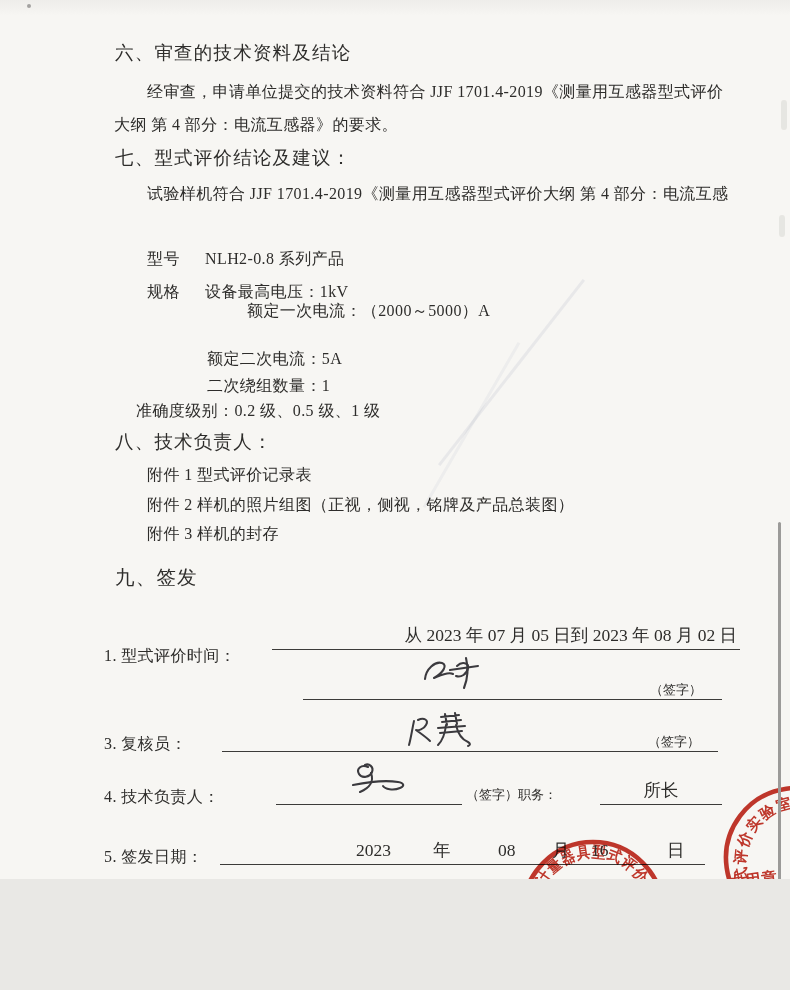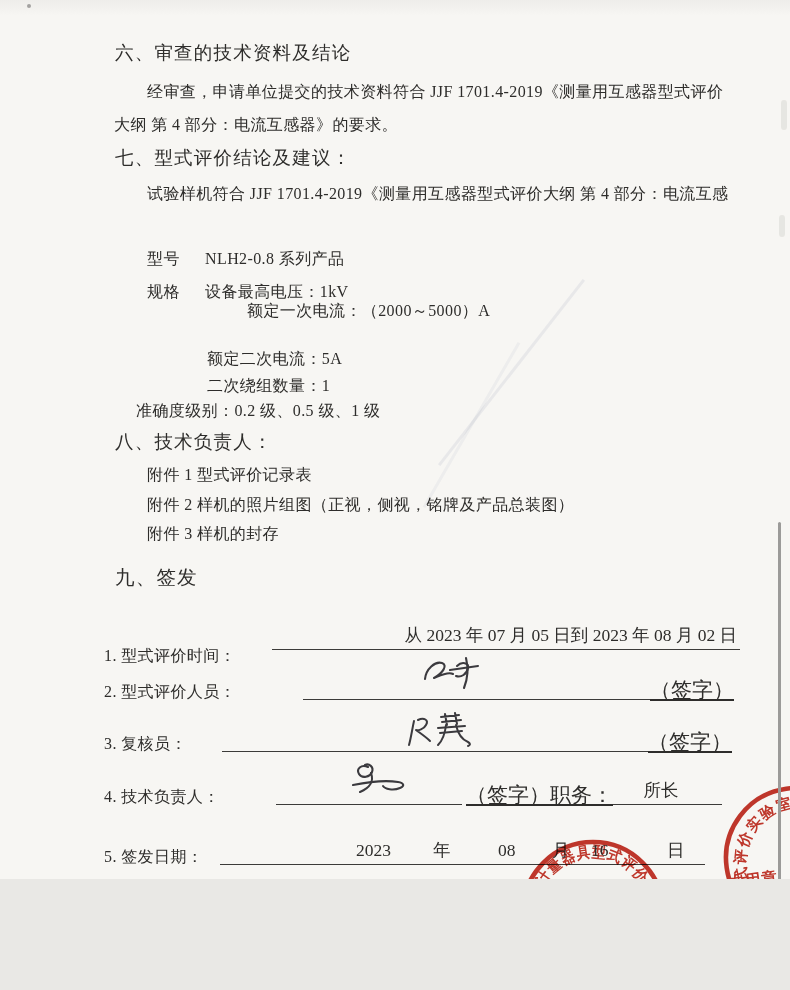--- a/index.html
+++ b/index.html
@@ -9,21 +9,21 @@
       linear-gradient(180deg, #eeedea 0px, #f7f6f3 16px 960px, #f2f1ee 990px),
       #f7f6f3;
     font-family:"Liberation Serif","DejaVu Serif",serif;
     color:#2e2d2b;
   }
   .ln{position:absolute; white-space:nowrap; font-size:16px; line-height:22px; letter-spacing:0.4px;}
   .h{font-size:18.5px; letter-spacing:1.2px;}
   .ul{position:absolute; border-bottom:1.6px solid #3c3b39; height:25px; font-size:17.5px; line-height:22px; white-space:nowrap;}
   .ul.right{text-align:right; padding-right:3px;}
   .ul.center{text-align:center;}
-  .suffix{position:absolute; white-space:nowrap; font-size:21px; line-height:22px; z-index:3;text-decoration:underline;}
+  .suffix{position:absolute; white-space:nowrap; font-size:13px; line-height:22px; z-index:3;}
   .tok{position:absolute; top:0; font-size:17.5px;}
   .stamp{position:absolute; mix-blend-mode:multiply; opacity:.96;}
   .sig{position:absolute; z-index:4;}
   .scanline{position:absolute; left:778px; top:522px; width:3px; height:468px; background:#9c9b99; border-radius:2px; z-index:6;}
   .smudge{position:absolute; background:#d9d8d4; opacity:.55; border-radius:3px; z-index:1;}
   .dot{position:absolute; left:27px; top:4px; width:4px; height:4px; background:#6f6e6c; opacity:.6; border-radius:50%;}
   .streak{position:absolute; width:3px; background:rgba(140,150,175,.14); z-index:0;}
 </style>
 </head>
 <body>
@@ -56,21 +56,20 @@
   <div class="ln h" style="left:115px;top:431px;">八、技术负责人：</div>
   <div class="ln" style="left:147px;top:464px;">附件 1 型式评价记录表</div>
   <div class="ln" style="left:147px;top:494px;">附件 2 样机的照片组图（正视，侧视，铭牌及产品总装图）</div>
   <div class="ln" style="left:147px;top:523px;">附件 3 样机的封存</div>
 
   <div class="ln h" style="left:115px;top:567px;font-size:19.5px;">九、签发</div>
 
   <div class="ln" style="left:104px;top:645px;">1. 型式评价时间：</div>
   <div class="ul right" style="left:272px;top:624px;width:465px;">从 2023 年 07 月 05 日到 2023 年 08 月 02 日</div>
 
-  <div class="ln" style="left:104px;top:681px;">2. 型式评价人员：</div>
   <div class="ul" style="left:303px;top:674px;width:419px;"></div>
   <div class="suffix" style="left:650px;top:679px;">（签字）</div>
   <svg class="sig" style="left:418px;top:653px;" width="76" height="42" viewBox="0 0 76 42">
     <g fill="none" stroke="#3b3a3e" stroke-width="2.1" stroke-linecap="round" stroke-linejoin="round">
       <path d="M7,26 C8,16 17,8 24,10 C30,12 25,20 16,25 C21,23 30,18 35,21"></path>
       <path d="M39,13 C44,8 51,10 50,15 C49,21 43,25 38,23"></path>
       <path d="M32,17 L60,13"></path>
       <path d="M48,5 C50,13 50,25 46,35"></path>
     </g>
   </svg>

